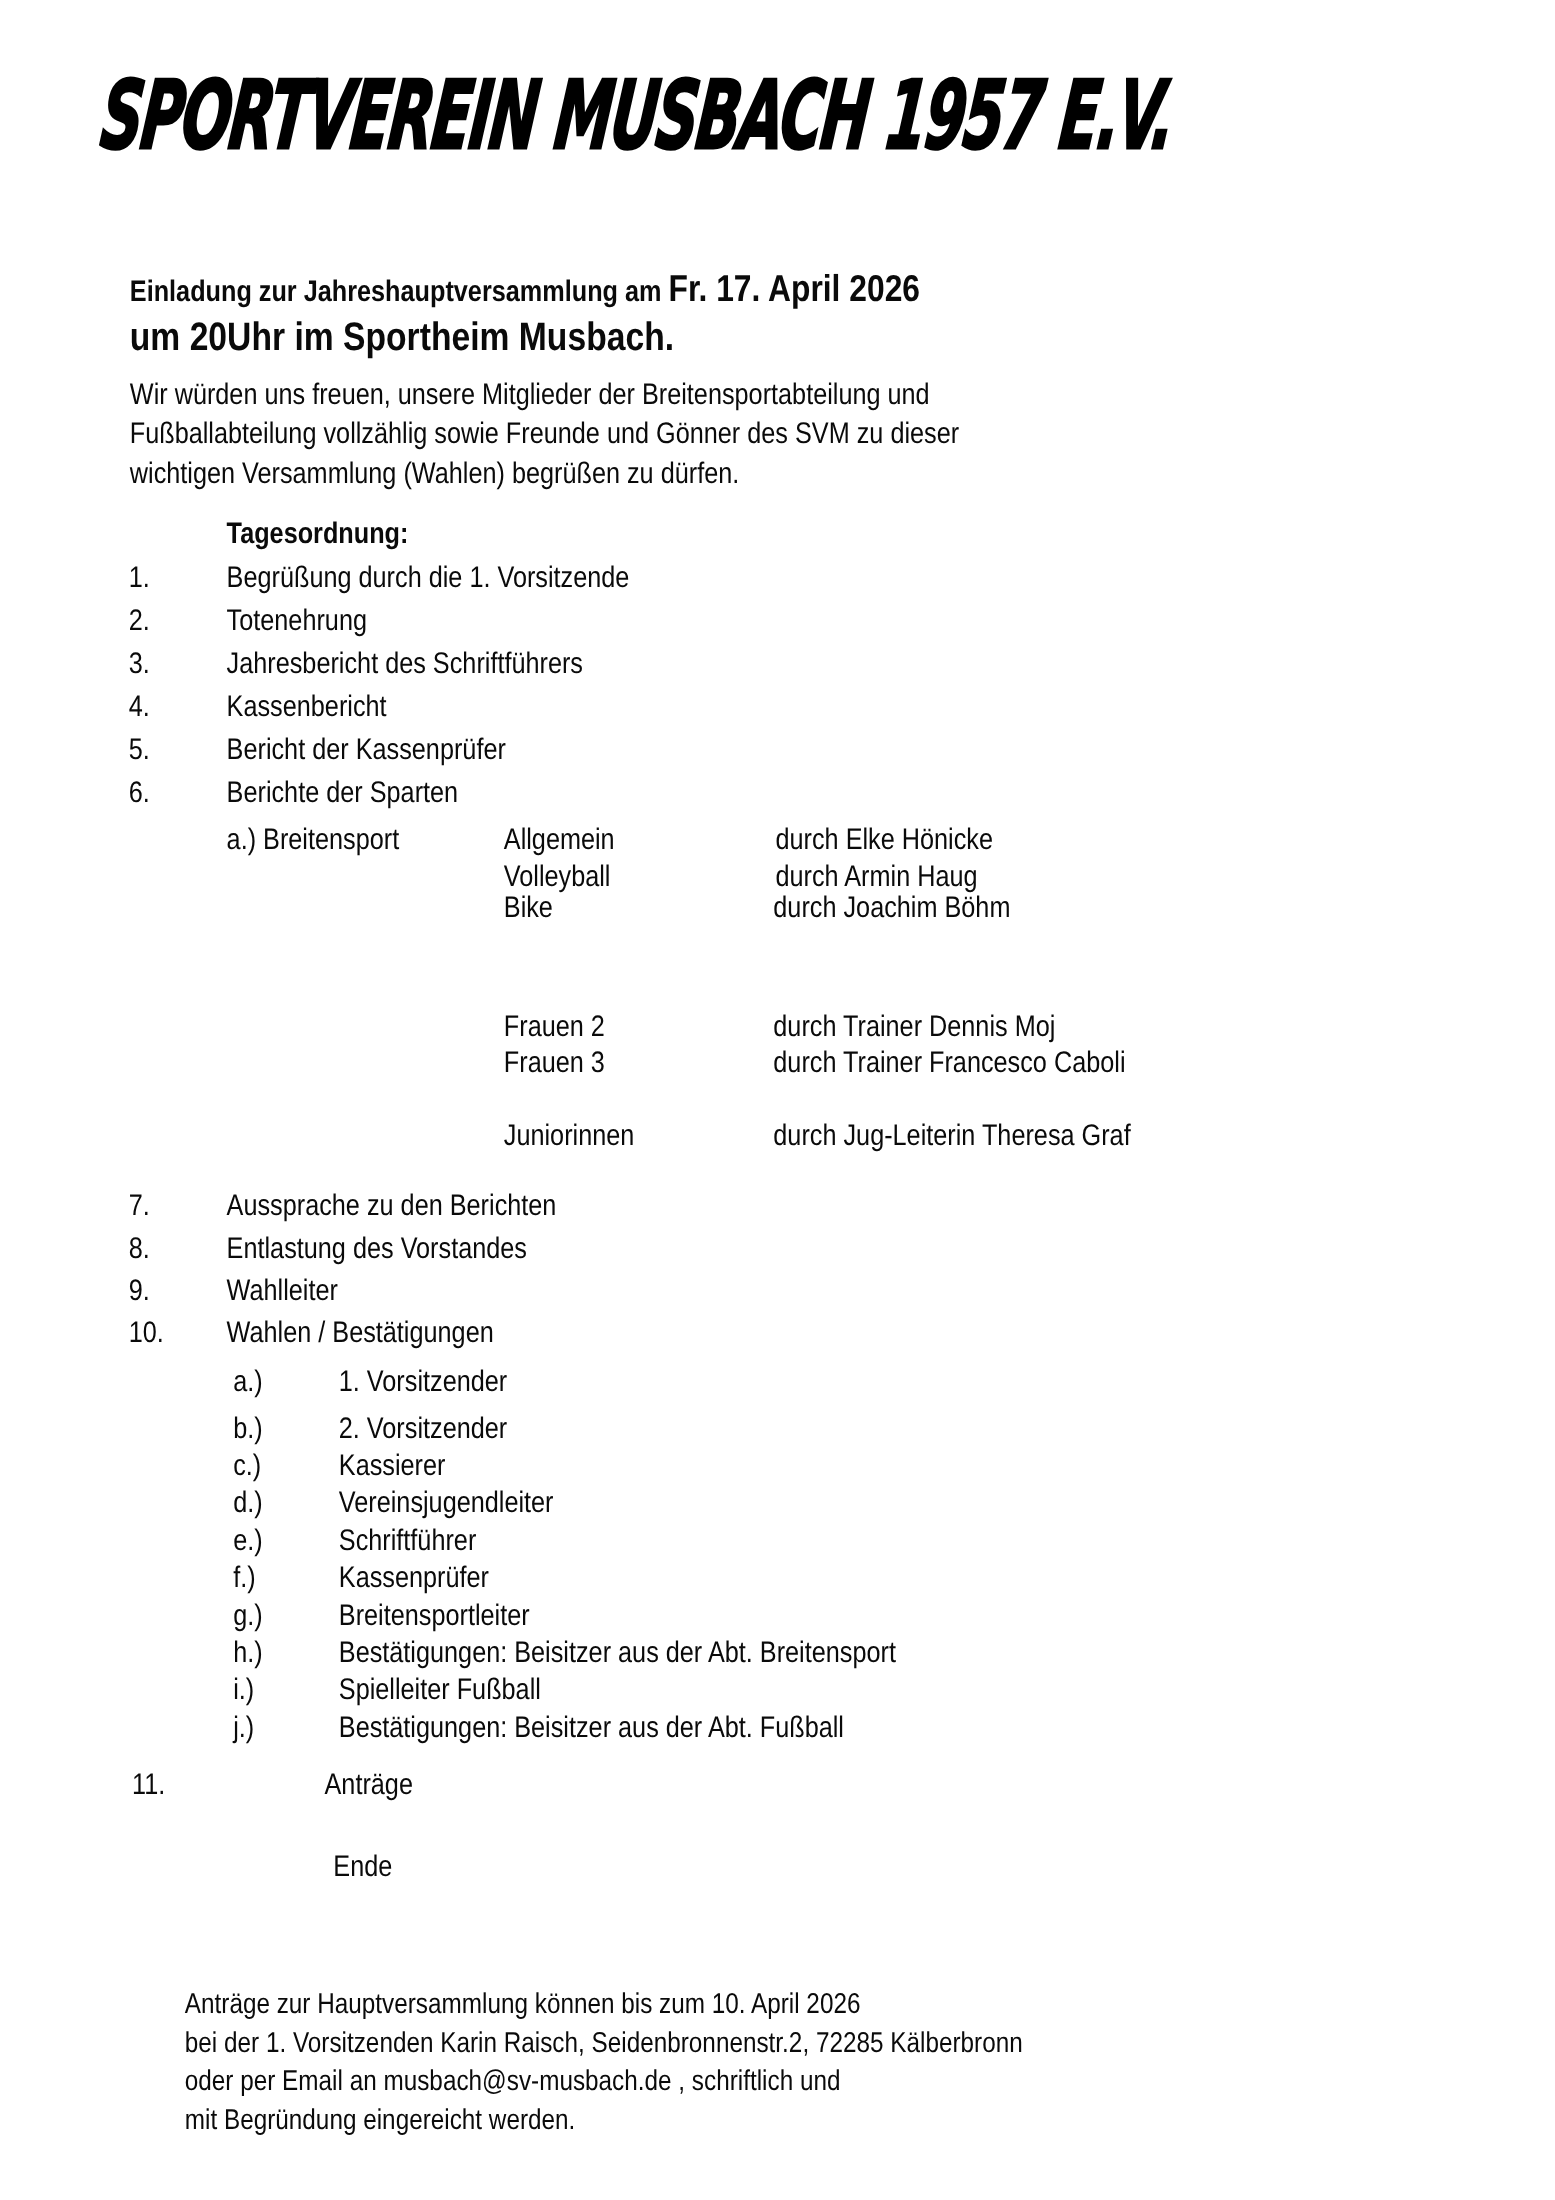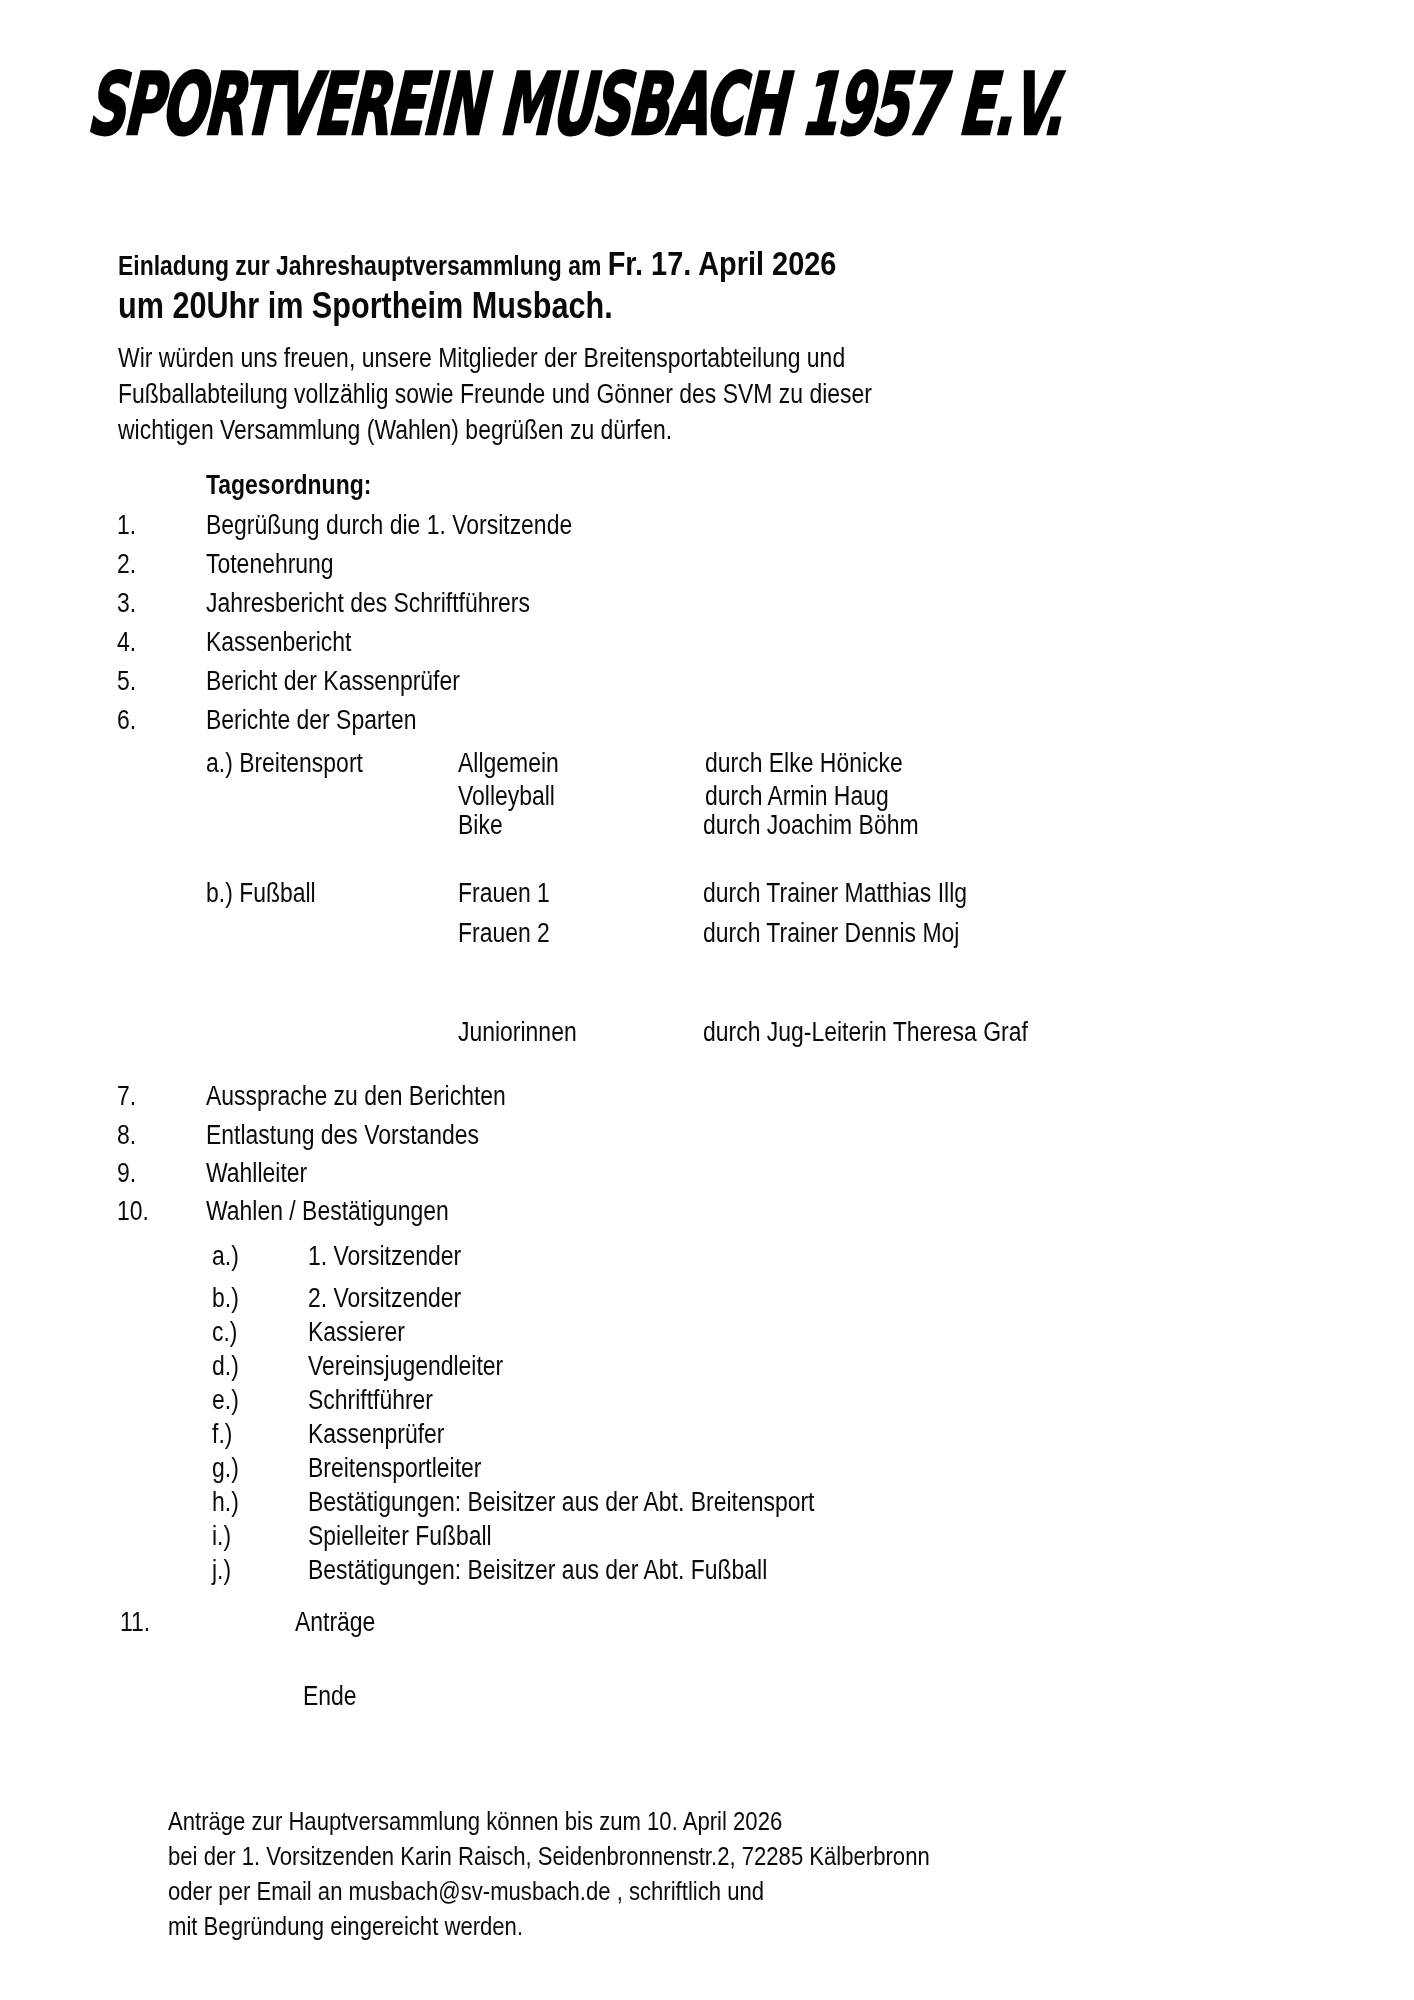--- a/index.html
+++ b/index.html
@@ -104,28 +104,27 @@
   <div class="row" style="top:748px;">
     <span class="cell" style="left:206px;">a.) Breitensport</span>
     <span class="cell" style="left:458px;">Allgemein</span>
     <span class="cell" style="left:705px;">durch Elke Hönicke</span>
   </div>
   <div class="row" style="top:810px;">
     <span class="cell" style="left:458px;">Bike</span>
     <span class="cell" style="left:703px;">durch Joachim Böhm</span>
   </div>
 
-  <div class="row" style="top:878px;">
-    <span class="cell" style="left:206px;">b.) Fußball</span>
-    <span class="cell" style="left:458px;">Frauen 1</span>
-    <span class="cell" style="left:703px;">durch Trainer Matthias Illg</span>
-  </div>
   <div class="row" style="top:918px;">
     <span class="cell" style="left:458px;">Frauen 2</span>
     <span class="cell" style="left:703px;">durch Trainer Dennis Moj</span>
+  </div>
+  <div class="row" style="top:951px;">
+    <span class="cell" style="left:458px;">Frauen 3</span>
+    <span class="cell" style="left:703px;">durch Trainer Francesco Caboli</span>
   </div>
   <div class="row" style="top:1017px;">
     <span class="cell" style="left:458px;">Juniorinnen</span>
     <span class="cell" style="left:703px;">durch Jug-Leiterin Theresa Graf</span>
   </div>
 
   <div class="row" style="top:1081px;">
     <span class="cell" style="left:117px;">7.</span>
     <span class="cell" style="left:206px;">Aussprache zu den Berichten</span>
   </div>

